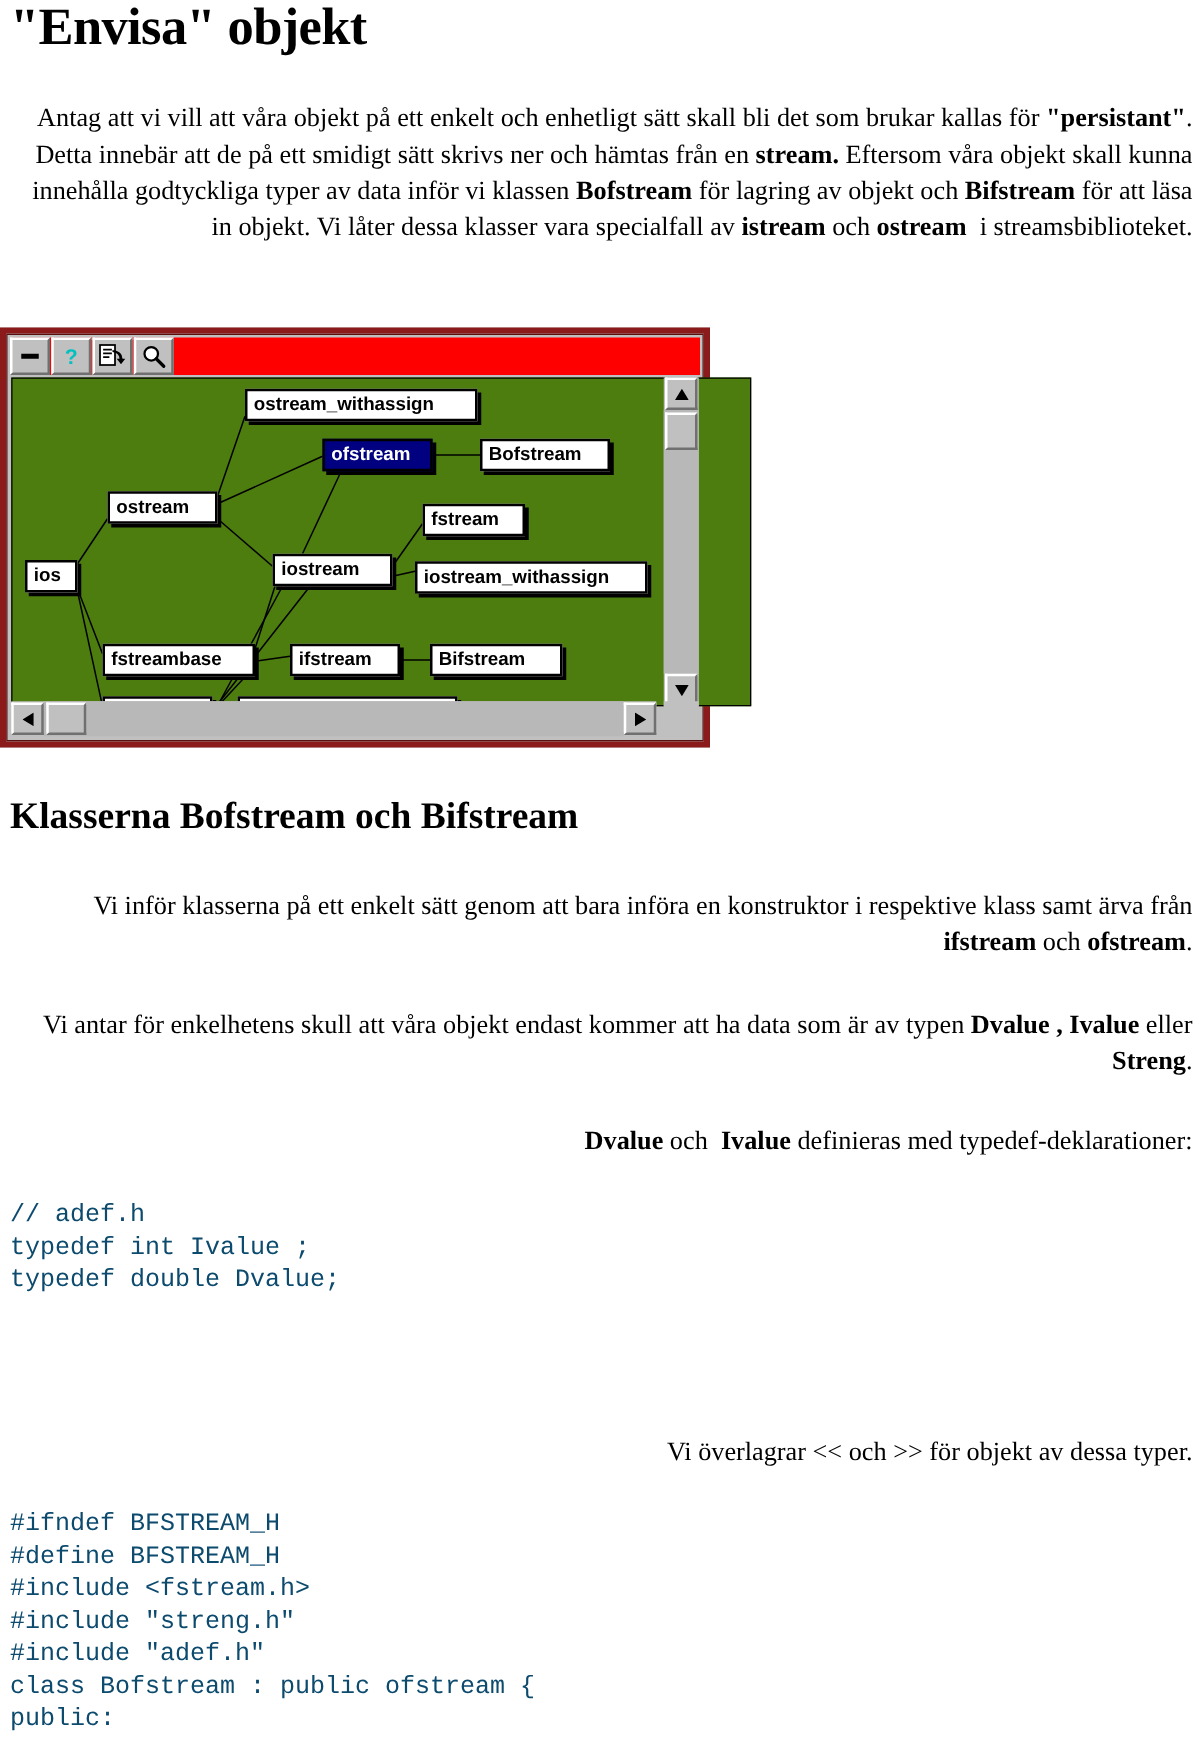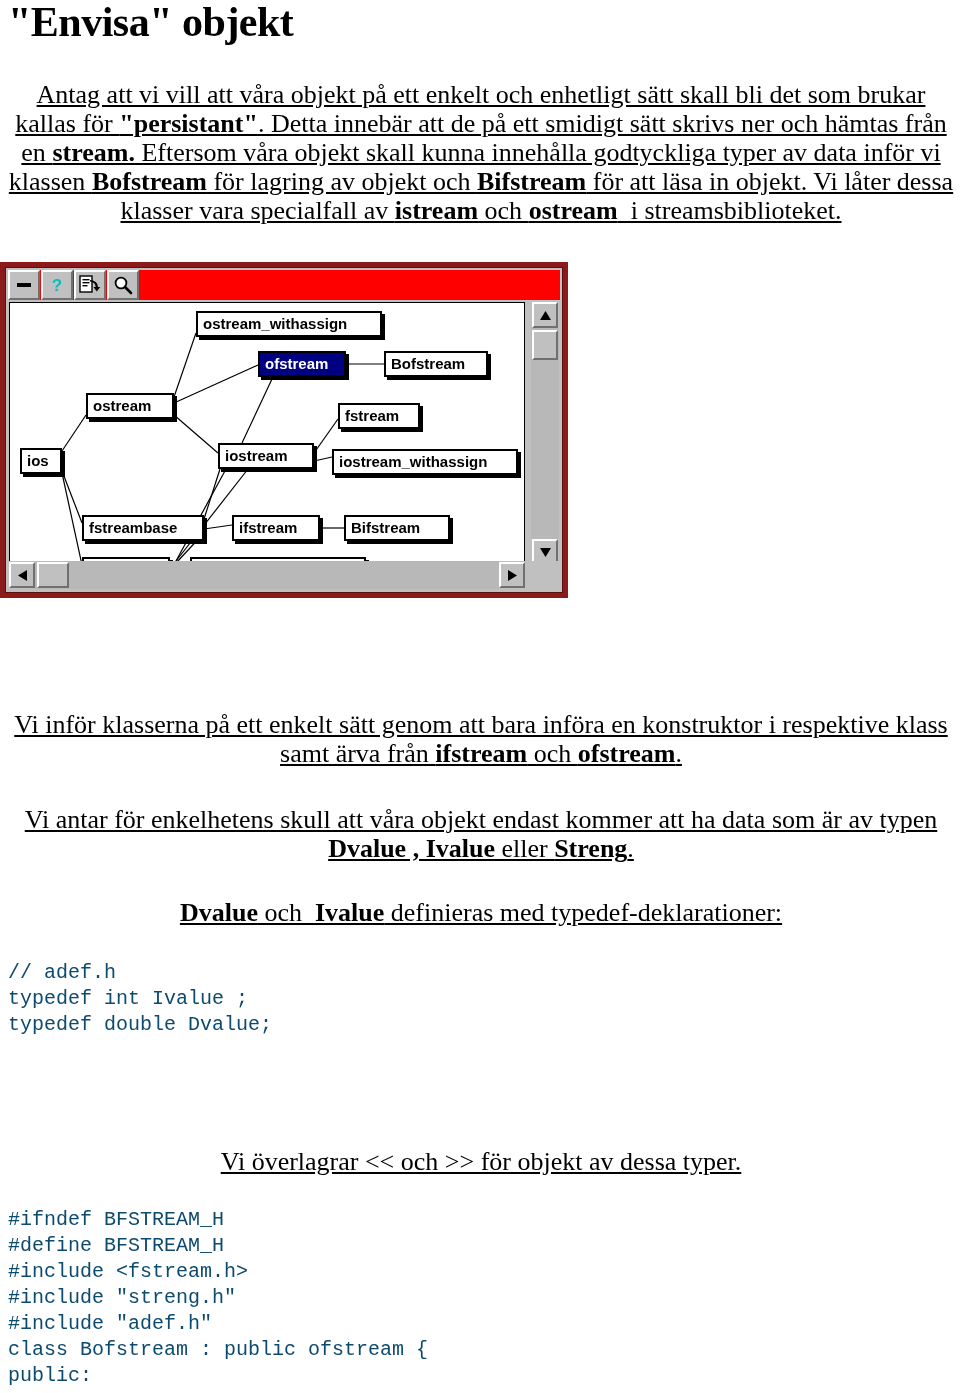--- a/index.html
+++ b/index.html
@@ -41,25 +41,24 @@
     top: 636px;
     font-size: 30px;
     font-weight: bold;
     margin: 0;
     white-space: nowrap;
   }
 
   
   .para {
     position: absolute;
-    font-size: 26px;
+    font-size: 21px;
     line-height: 29px;
     margin: 0;
-    text-align: center;
-    text-decoration: underline;
+    text-align: right;
   }
   .para b { font-weight: bold; }
 
   #intro-para  { left: 8px; top: 80px;  width: 946px; }
   #klass-para  { left: 8px; top: 710px; width: 946px; }
   #antar-para  { left: 8px; top: 805px; width: 946px; }
   #def-para    { left: 8px; top: 898px; width: 946px; }
   #streng-para { left: 8px; top: 1083px; width: 946px; }
   #overlagra-para { left: 8px; top: 1147px; width: 946px; }
 
@@ -132,23 +131,23 @@
     justify-content: center;
     padding-right: 20px;
     text-shadow: 1px 1px 0 #a00000;
   }
 
   
   .ob-canvas {
     position: absolute;
     left: 3px;
     top: 34px;
-    width: 516px;
+    width: 592px;
     height: 263px;
-    background: #ffffff;
+    background: #4d7c0f;
     border: 1px solid #000000;
     box-sizing: border-box;
     overflow: hidden;
   }
   .ob-canvas svg { display: block; }
 
   
   .node {
     position: absolute;
     background: #ffffff;
@@ -384,20 +383,21 @@
           <svg width="9" height="11" viewBox="0 0 9 11">
             <polygon points="9,5.5 0,0 0,11" fill="#000000"></polygon>
           </svg>
         </div>
       </div>
 
       <div class="sb-corner"></div>
     </div>
   </div>
 
+  <h2 class="section-title">Klasserna Bofstream och Bifstream</h2>
 
   <p class="para" id="klass-para">Vi inför klasserna på ett enkelt sätt genom att bara införa en konstruktor i respektive klass samt ärva från <b>ifstream</b> och <b>ofstream</b>.</p>
 
   <p class="para" id="antar-para">Vi antar för enkelhetens skull att våra objekt endast kommer att ha data som är av typen <b>Dvalue , Ivalue</b> eller <b>Streng</b>.</p>
 
   <p class="para" id="def-para"><b>Dvalue</b> och&nbsp; <b>Ivalue</b> definieras med typedef-deklarationer:</p>
 
   <pre class="code" id="code-adef">// adef.h
 typedef int Ivalue ;
 typedef double Dvalue;</pre>

